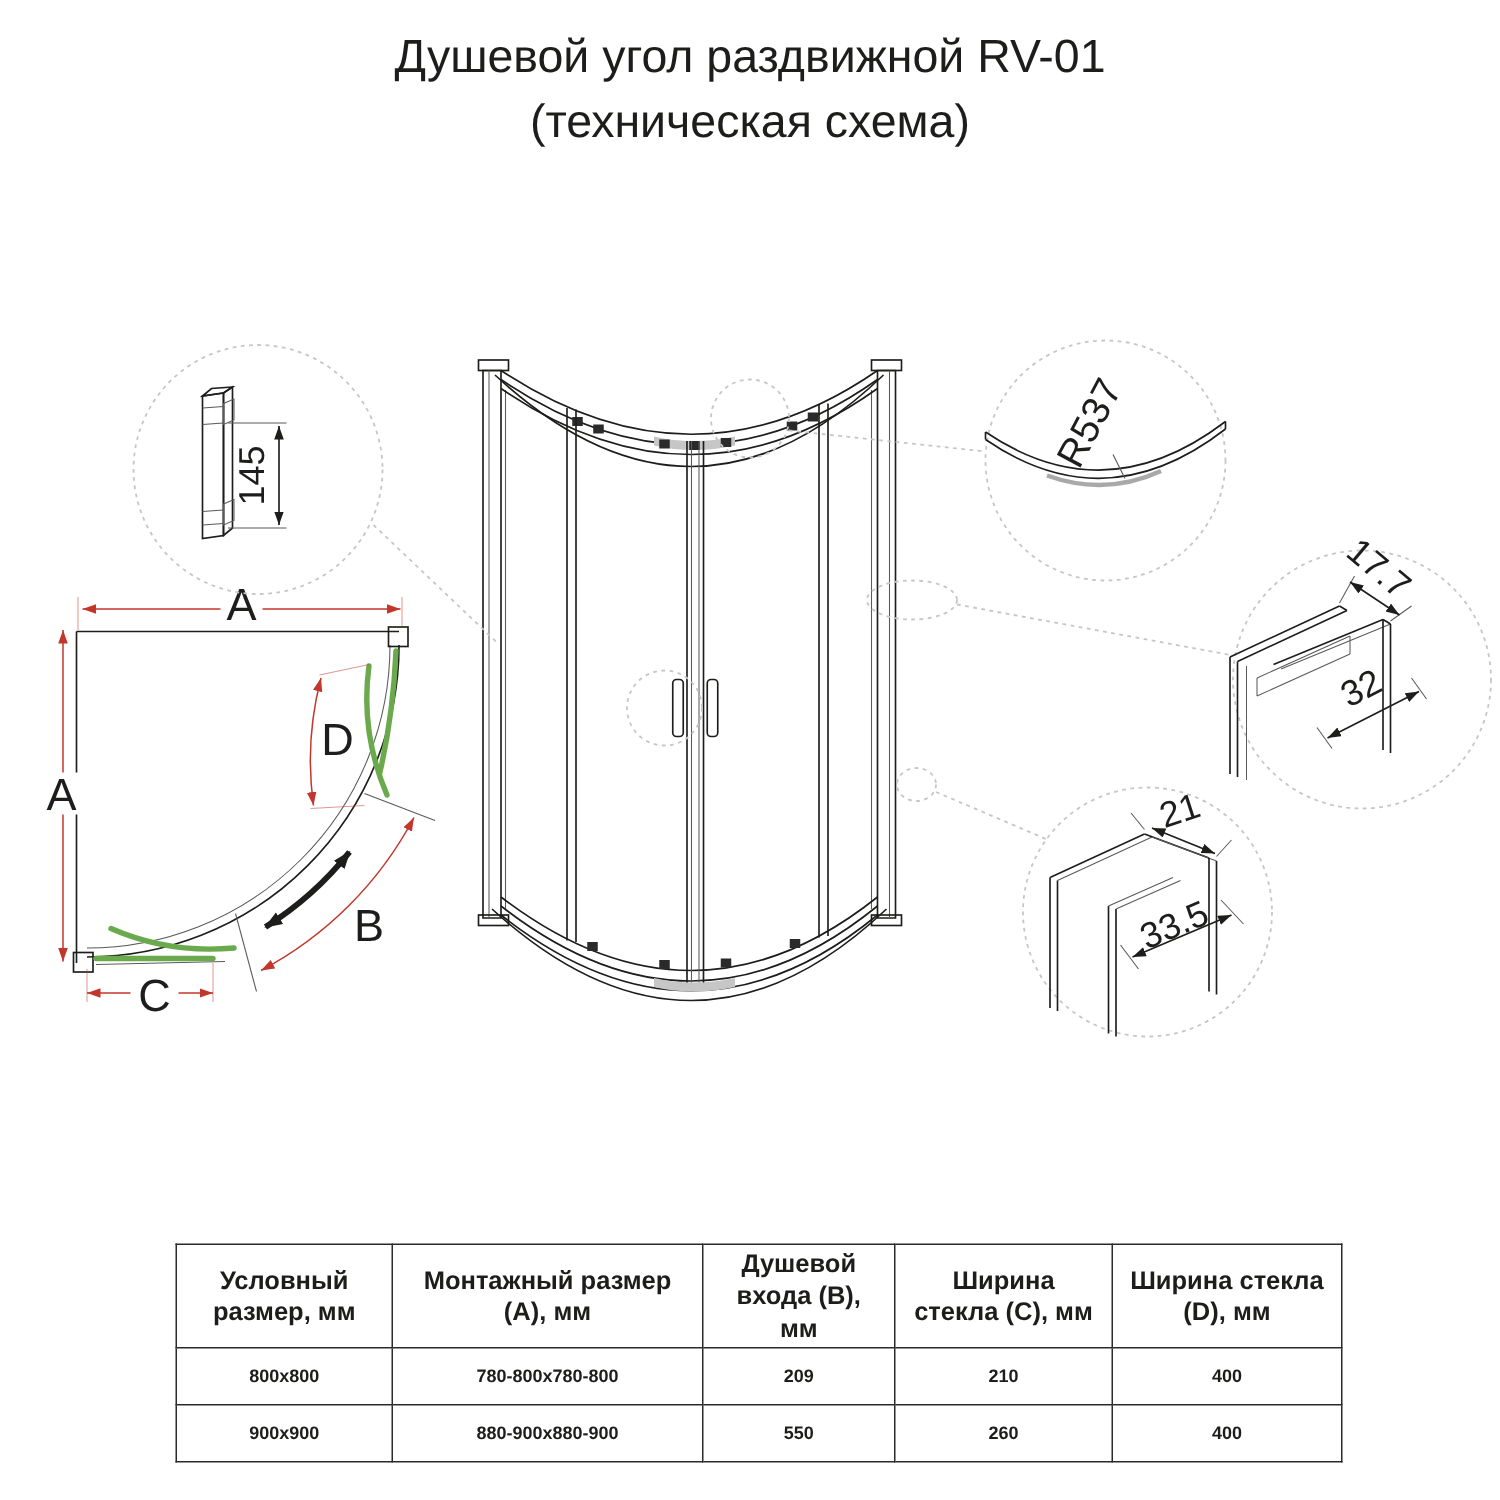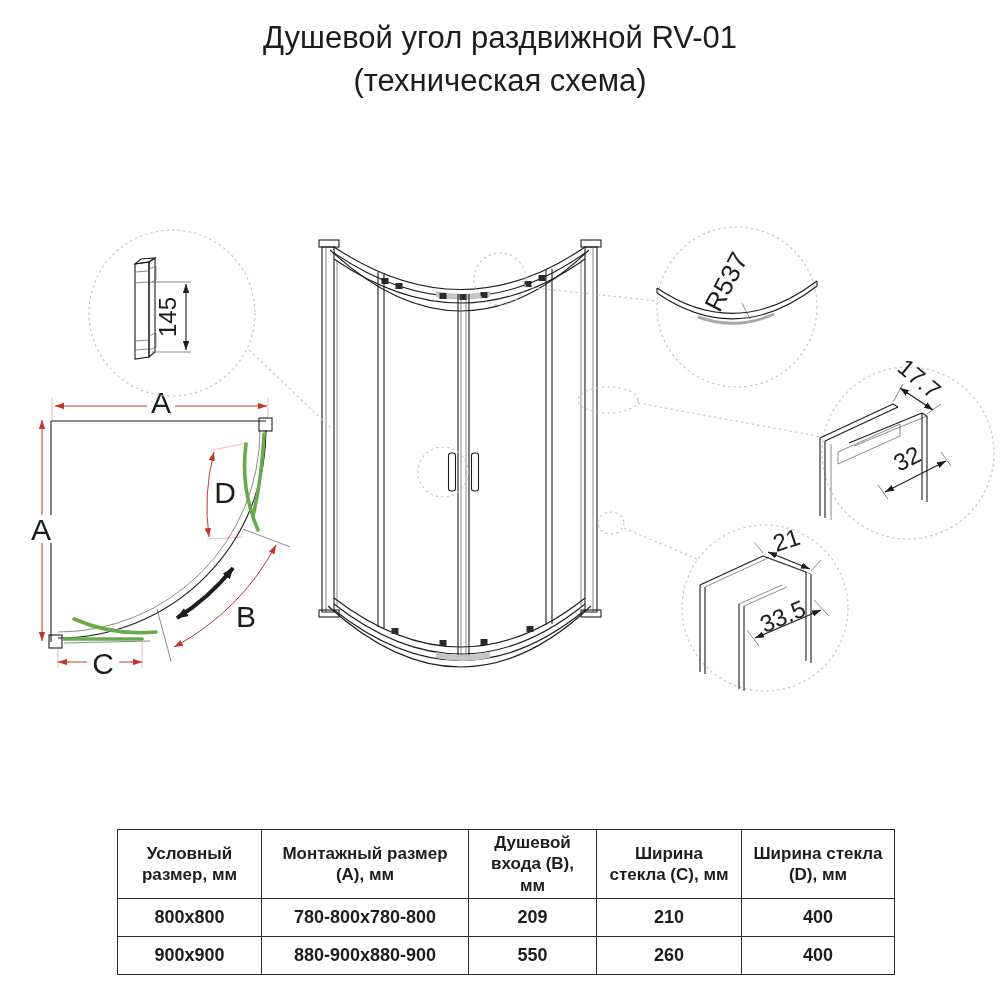--- a/index.html
+++ b/index.html
@@ -21,21 +21,21 @@
   .roller{fill:#2a2a2a;}
   .gray{fill:#c6c6c6;}
   .grayln{stroke:#a9a9a9;stroke-width:3;fill:none;}
   .mred{fill:var(--dimension_red);}
   .mblk{fill:var(--line_black);}
   
   #spec{position:absolute;left:117px;top:829px;width:777px;border-collapse:collapse;
         table-layout:fixed;text-align:center;}
   #spec th,#spec td{border:1.5px solid #2a2a2a;font-weight:bold;padding:0;}
   #spec th{height:46px;font-size:17px;line-height:1.25;padding:2px 8px;}
-  #spec td{height:37px;font-size:18px;}
+  #spec td{height:37px;font-size:12px;}
 </style>
 </head>
 <body>
 
 <div id="page">
 
   <div id="titleblock">
     <div>Душевой угол раздвижной RV-01</div>
     <div>(техническая схема)</div>
   </div>

